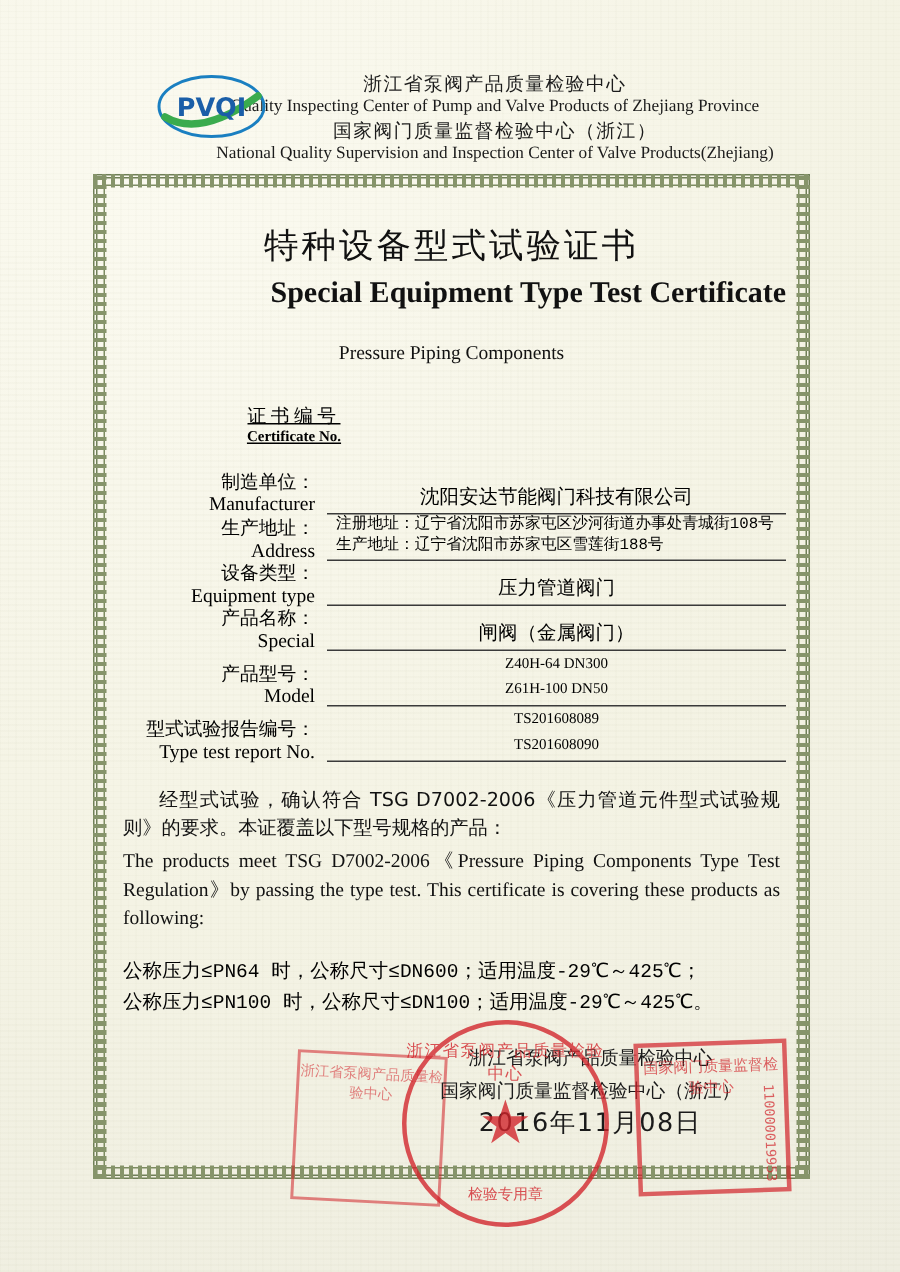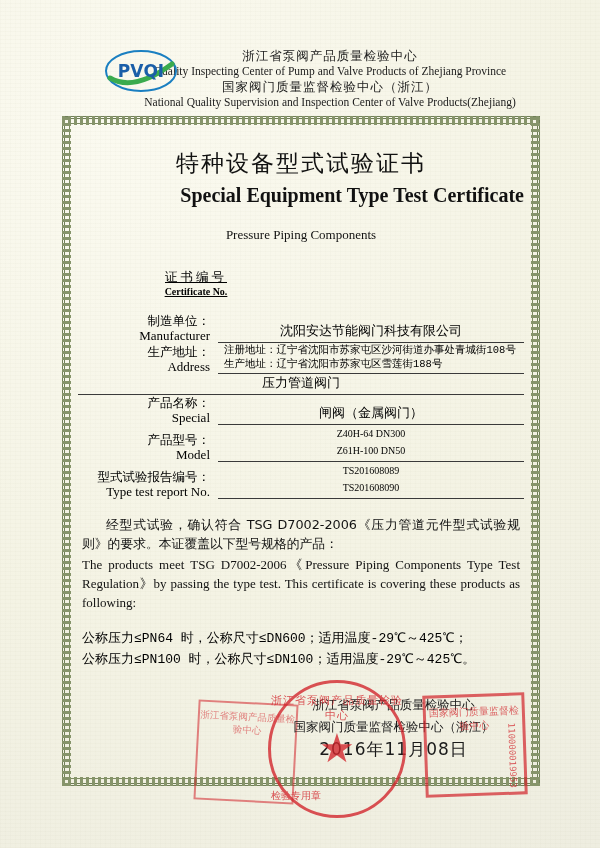--- a/index.html
+++ b/index.html
@@ -320,21 +320,21 @@
     text-align: center;
     color: #d2232a;
     font-size: 11px;
     font-family: "DejaVu Sans", sans-serif;
     letter-spacing: 1px;
   }
   .round-seal .seal-bottom-text {
     position: absolute;
     left: 0; bottom: 12px;
     width: 100%;
-    text-align: left;
+    text-align: center;
     color: #d2232a;
     font-size: 10px;
     font-family: "DejaVu Sans", sans-serif;
   }
   .square-seal {
     position: absolute;
     left: 346px;
     top: 4px;
     width: 96px;
     height: 96px;
@@ -441,20 +441,24 @@
           <span class="cn">生产地址：</span>
           <span class="en">Address</span>
         </div>
         <div class="field-value">
           <div class="fv-small">注册地址：辽宁省沈阳市苏家屯区沙河街道办事处青城街108号</div>
           <div class="fv-small">生产地址：辽宁省沈阳市苏家屯区雪莲街188号</div>
         </div>
       </div>
 
       <div class="field-row">
+        <div class="field-label">
+          <span class="cn">设备类型：</span>
+          <span class="en">Equipment type</span>
+        </div>
         <div class="field-value">
           <div class="fv-center">压力管道阀门</div>
         </div>
       </div>
 
       <div class="field-row">
         <div class="field-label">
           <span class="cn">产品名称：</span>
           <span class="en">Special</span>
         </div>

